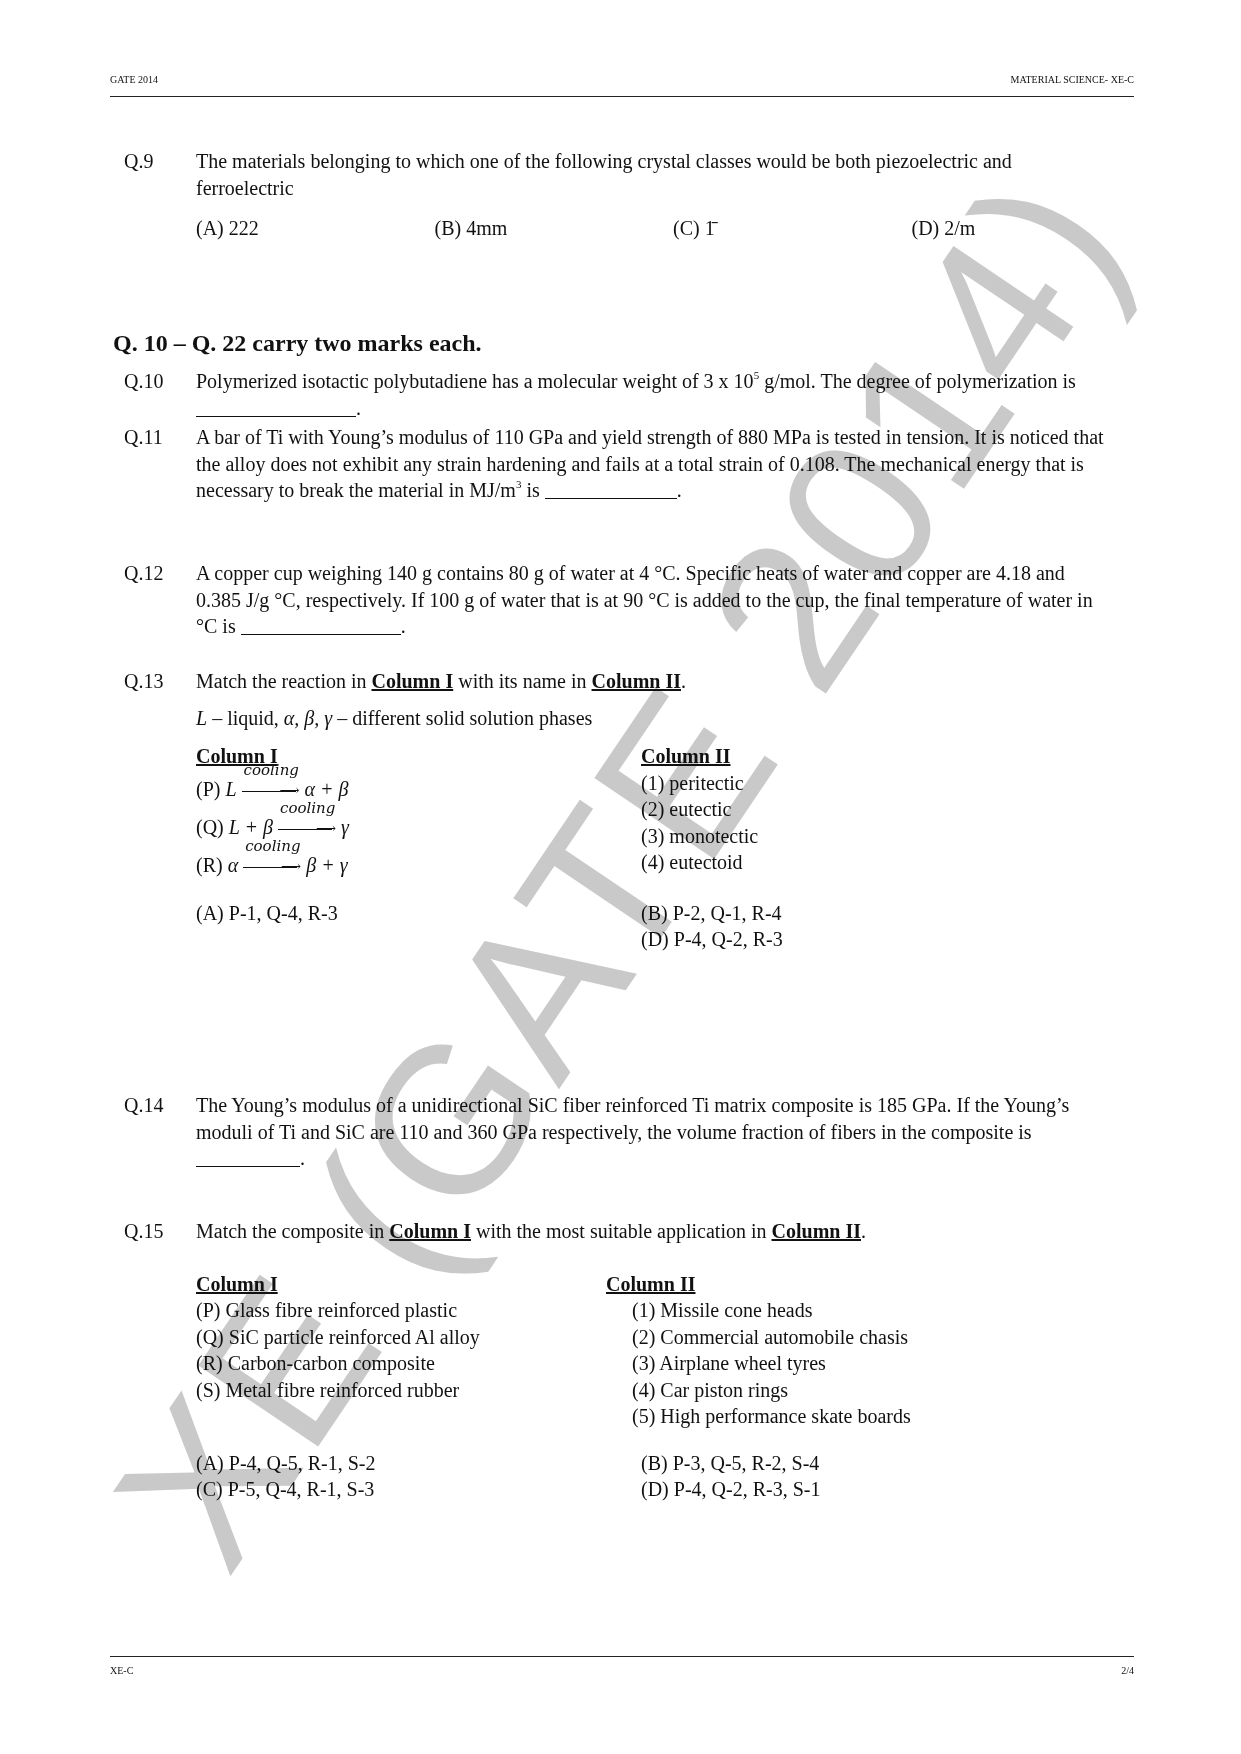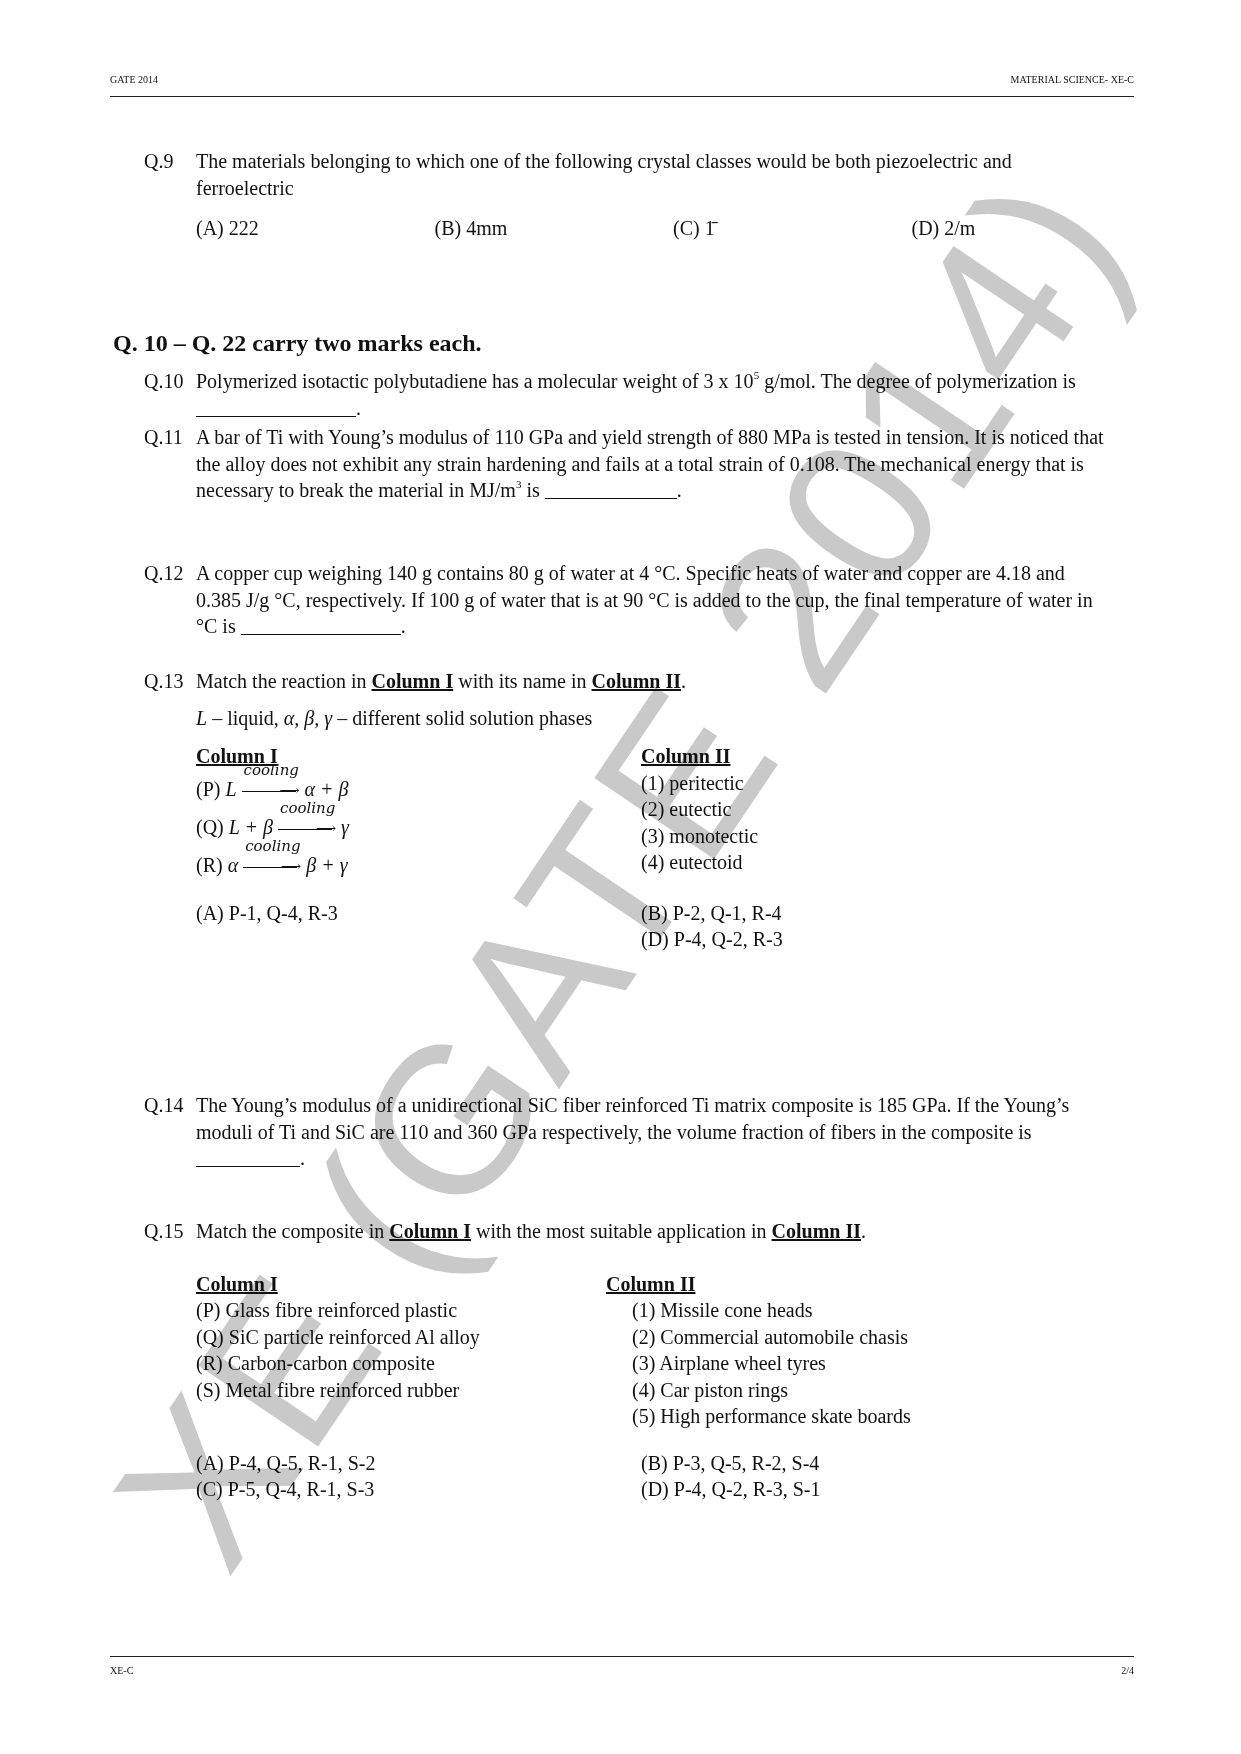--- a/index.html
+++ b/index.html
@@ -23,21 +23,21 @@
   }
   .watermark span {
     position: absolute; left: 620px; top: 870px;
     transform: translate(-50%, -50%) rotate(-56deg);
     font-family: "Liberation Sans", "DejaVu Sans", sans-serif;
     font-size: 210px; color: #c9c9c9; white-space: nowrap; letter-spacing: 4px;
   }
 
   .content { position: absolute; left: 0; top: 0; width: 1241px; z-index: 1; }
   .q { position: absolute; left: 124px; width: 990px; font-size: 20px; line-height: 26.5px; }
-  .q .num { position: absolute; left: 0; top: 0; margin-left: 20px; }
+  .q .num { position: absolute; left: 0; top: 0; }
   .q .body { margin-left: 72px; }
   .section-title {
     position: absolute; left: 113px; top: 330px; font-size: 24px; font-weight: bold;
   }
   .opts4 { display: flex; margin-top: 14px; gap: 36px; }
   .opts4 span { width: 222px; }
   .u { text-decoration: underline; font-weight: bold; }
   sup { font-size: 11px; vertical-align: 9px; line-height: 0; }
   .blank { display: inline-block; border-bottom: 1.2px solid #111; height: 18px; vertical-align: -2px; }
   .twocol { display: flex; }

